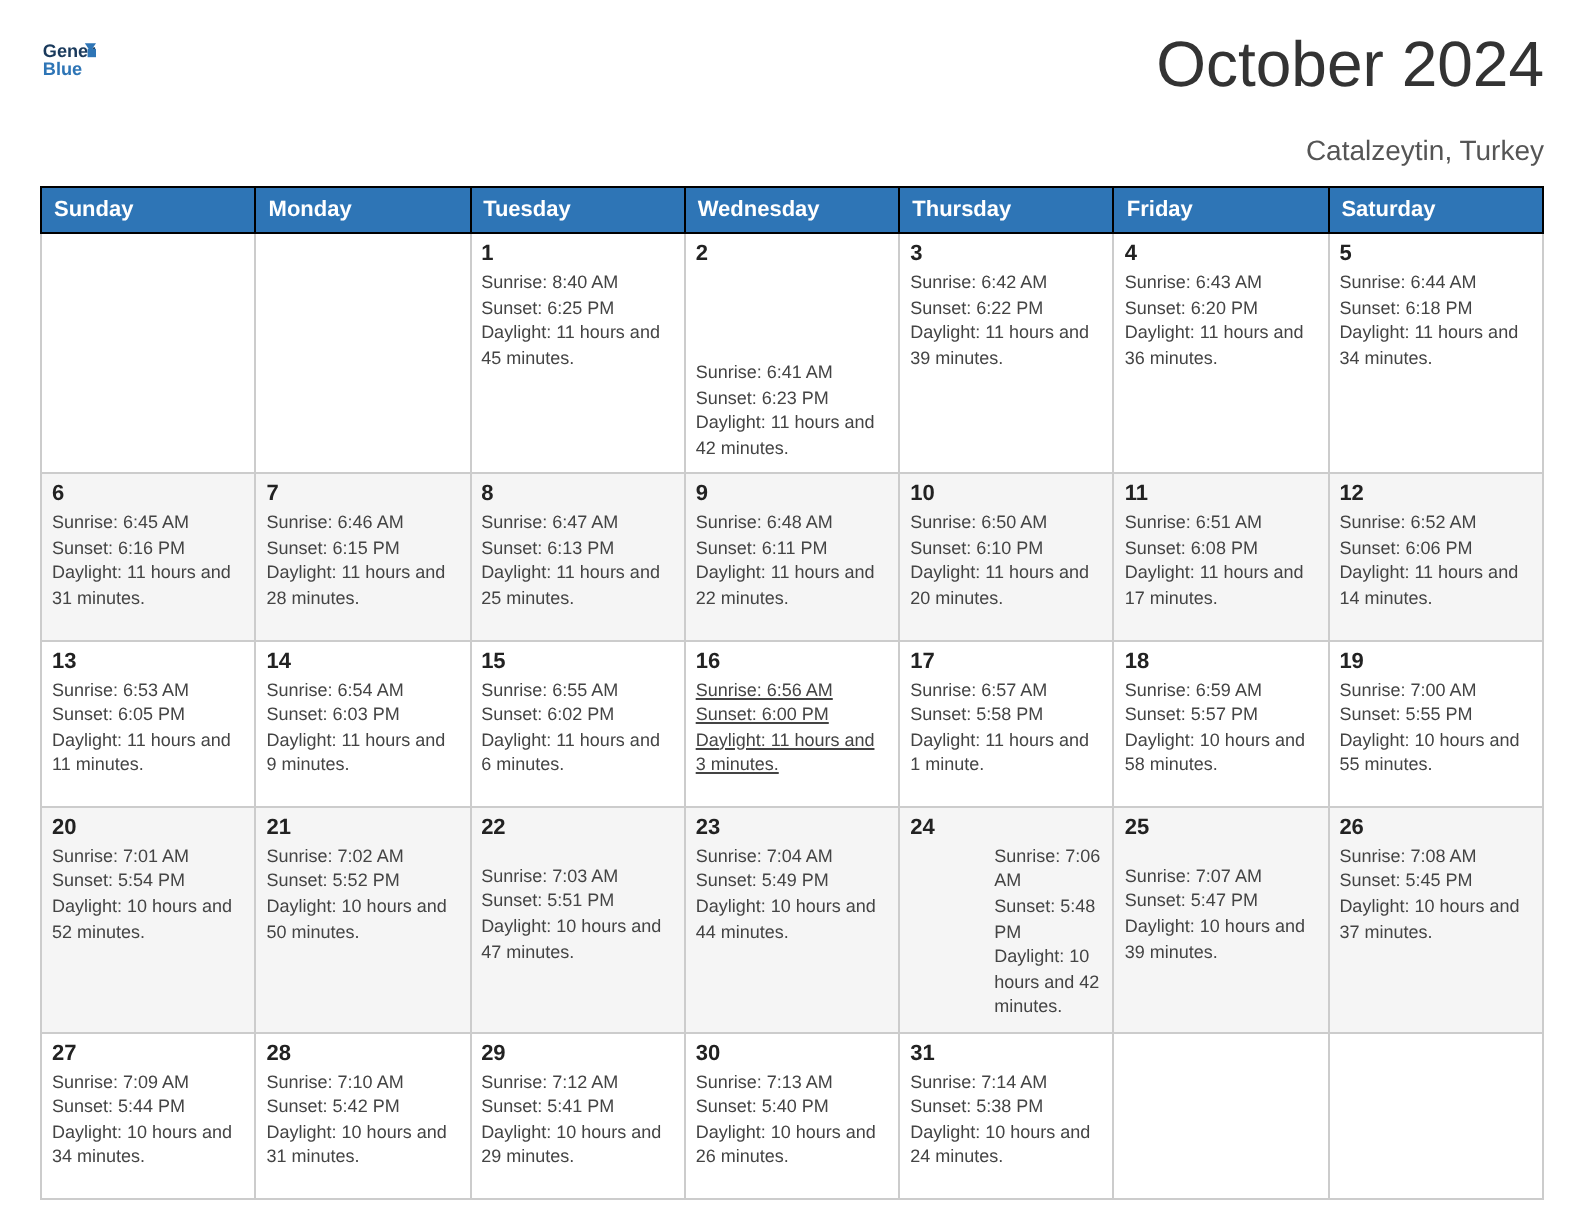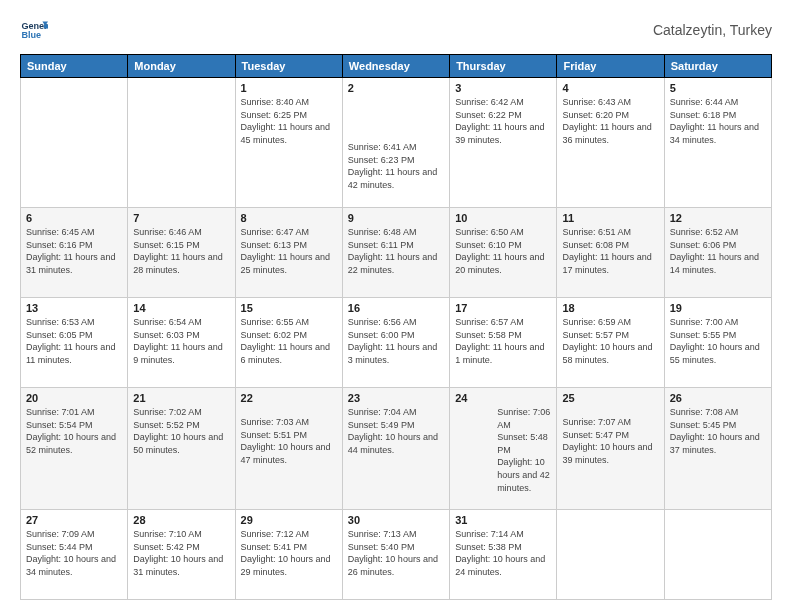--- a/index.html
+++ b/index.html
@@ -37,21 +37,21 @@
     }
     .month-title {
       font-size: 32px;
       font-weight: normal;
       color: #333;
       line-height: 1;
     }
     .subtitle {
       font-size: 14px;
       color: #555;
-      margin-top: 6px;
+      margin-top: 19px;
     }
     .calendar-table {
       width: 100%;
       border-collapse: collapse;
       flex: 1;
     }
     .calendar-table thead tr th {
       background-color: #2e75b6;
       color: #fff;
       font-size: 11px;
@@ -95,20 +95,21 @@
   <div class="header">
     <div class="logo">
       <svg class="logo-icon" viewBox="0 0 40 40">
         <text x="2" y="18" font-size="13" font-weight="bold" fill="#1a3a5c">General</text>
         <text x="2" y="31" font-size="13" font-weight="bold" fill="#2e75b6">Blue</text>
         <polygon points="32,8 40,8 36,14" fill="#2e75b6"></polygon>
         <polygon points="34,12 40,12 40,18 34,18" fill="#2e75b6"></polygon>
       </svg>
     </div>
     <div class="title-block">
+      <div class="month-title">October 2024</div>
       <div class="subtitle">Catalzeytin, Turkey</div>
     </div>
   </div>
 
   <table class="calendar-table">
     <thead>
       <tr>
       <th>Sunday</th>
           <th>Monday</th>
           <th>Tuesday</th>
@@ -211,21 +212,21 @@
 Daylight: 11 hours and 9 minutes.</div>
           </td>
           <td>
             <span class="day-number">15</span>
             <div class="day-info" style="white-space: pre-line;">Sunrise: 6:55 AM
 Sunset: 6:02 PM
 Daylight: 11 hours and 6 minutes.</div>
           </td>
           <td>
             <span class="day-number">16</span>
-            <div class="day-info" style="white-space: pre-line;">Sunrise: 6:56 AM
+            <div class="day-info" style="white-space: pre-line; text-decoration: underline;">Sunrise: 6:56 AM
 Sunset: 6:00 PM
 Daylight: 11 hours and 3 minutes.</div>
           </td>
           <td>
             <span class="day-number">17</span>
             <div class="day-info" style="white-space: pre-line;">Sunrise: 6:57 AM
 Sunset: 5:58 PM
 Daylight: 11 hours and 1 minute.</div>
           </td>
           <td>

